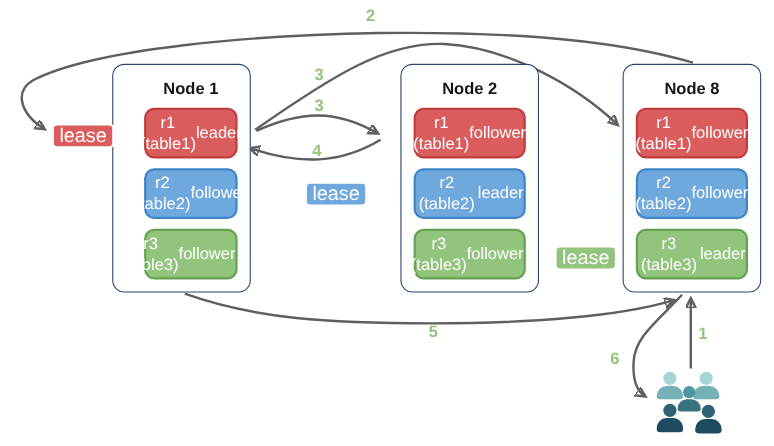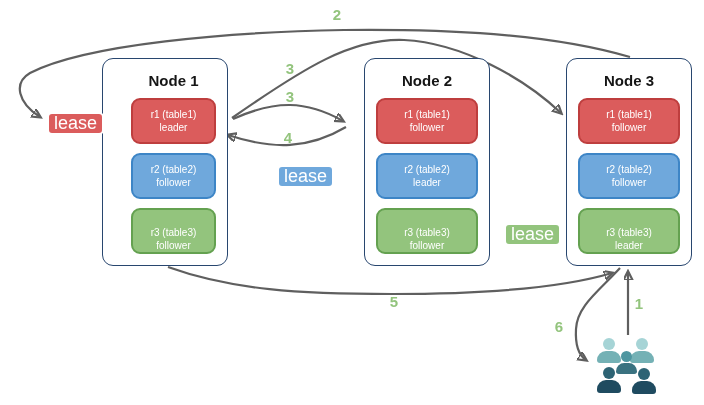--- a/index.html
+++ b/index.html
@@ -9,23 +9,23 @@
 
   
   .node { position:absolute; width:126px; height:208px; background:#ffffff;
           border:1.5px solid #28466F; border-radius:11px; }
   #node1 { left:102px; top:58px;padding-left:17px; }
   #node2 { left:336px; top:58px;margin-left:28px; }
   #node3 { left:566px; top:58px; }
   .node-title { text-align:center; margin-top:13px; height:26px;
                 font-weight:bold; font-size:15px; color:#151515; }
   .replica { margin:0 11px 9px 11px; height:46px; border-radius:9px;
-             border:2px solid; display:flex; flex-direction:column;
+             border:2px solid; display:flex; flex-direction:row;
              align-items:center; justify-content:center;
-             color:#ffffff; font-size:10px; line-height:1.3; text-align:center; }
+             color:#ffffff; font-size:15px; line-height:1.3; text-align:center; }
   .red   { background:#DB5C5C; border-color:#BE3E3E; }
   .blue  { background:#6FA8DC; border-color:#3D85C6; }
   .green { background:#93C47D; border-color:#64A150;justify-content:flex-end; }
 
   
   .lease { position:absolute; width:57px; height:23px; border-radius:5px;
            border:2px solid; color:#ffffff; font-size:18px;
            display:flex; align-items:center; justify-content:center; }
   #lease-red   { left:47px;  top:112px; }
   #lease-blue  { left:277px; top:165px; }
@@ -109,21 +109,21 @@
       <span>r2 (table2)</span>
       <span>leader</span>
     </div>
     <div class="replica green">
       <span>r3 (table3)</span>
       <span>follower</span>
     </div>
   </div>
 
   <div class="node" id="node3">
-    <div class="node-title">Node 3</div>
+    <div class="node-title">Node 8</div>
     <div class="replica red">
       <span>r1 (table1)</span>
       <span>follower</span>
     </div>
     <div class="replica blue">
       <span>r2 (table2)</span>
       <span>follower</span>
     </div>
     <div class="replica green">
       <span>r3 (table3)</span>

